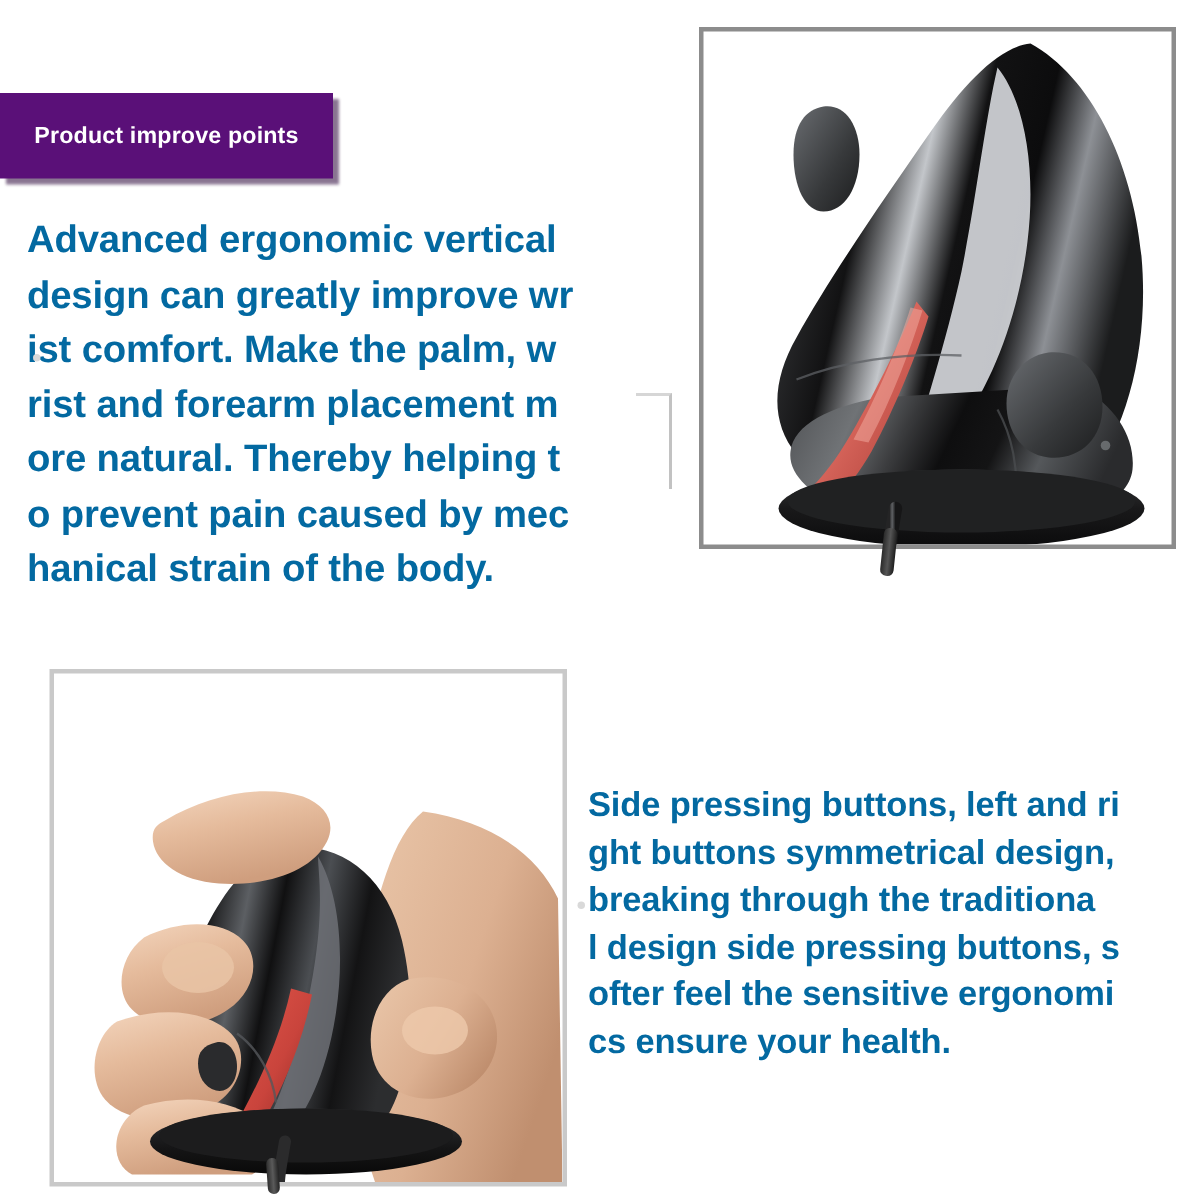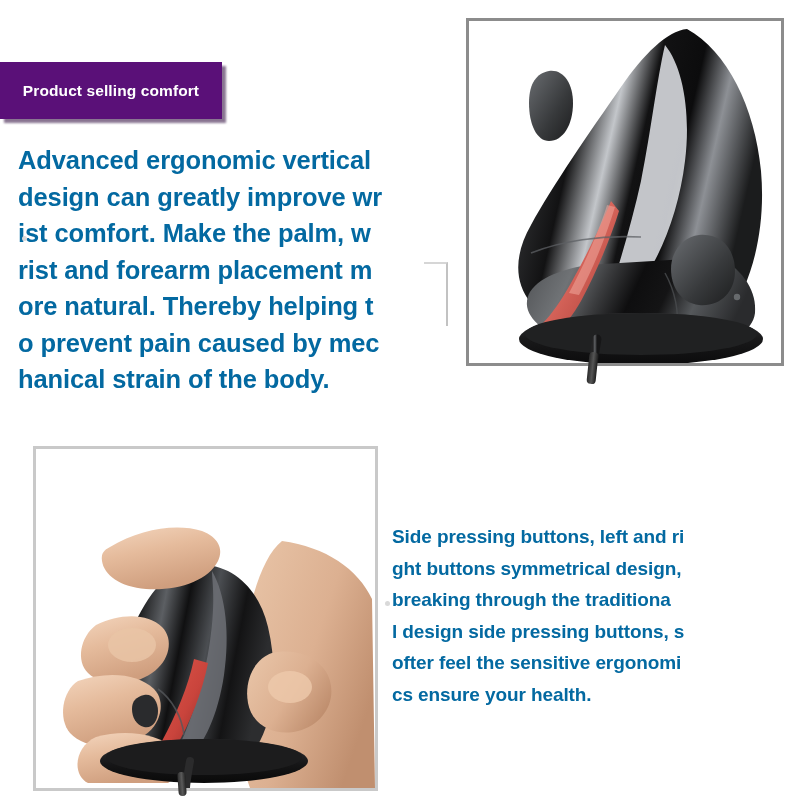--- a/index.html
+++ b/index.html
@@ -58,21 +58,21 @@
   }
   .copy-top {
     left: 18px;
     top: 142px;
     width: 420px;
   }
   .copy-bottom {
     left: 392px;
     top: 521px;
     width: 395px;
-    font-size: 19px;
+    font-size: 23px;
     line-height: 31.5px;
   }
 
   
   .ghost-frame {
     position: absolute;
     left: 424px;
     top: 262px;
     width: 22px;
     height: 62px;
@@ -130,21 +130,21 @@
     background: linear-gradient(90deg,#2e2e2e,#5a5a5a,#222);
     border-radius: 4px;
     transform: rotate(-4deg);
   }
 </style>
 </head>
 <body>
 
 <div class="banner-shadow"></div>
 <div class="banner">
-  <span class="banner-label">Product selling comfort</span>
+  <span class="banner-label">Product improve points</span>
 </div>
 
 <div class="copy copy-top">Advanced ergonomic vertical
 design can greatly improve wr
 ist comfort. Make the palm, w
 rist and forearm placement m
 ore natural. Thereby helping t
 o prevent pain caused by mec
 hanical strain of the body.</div>
 

